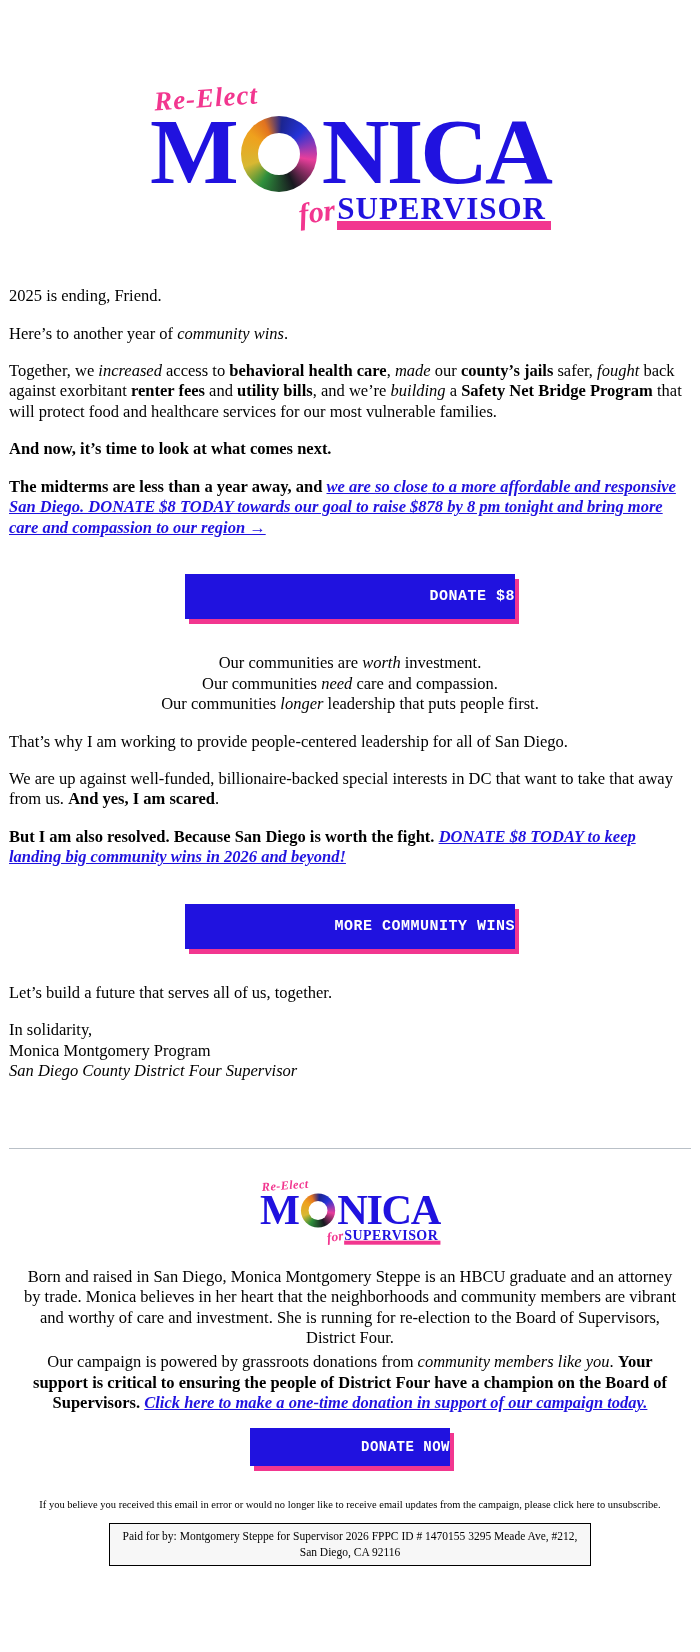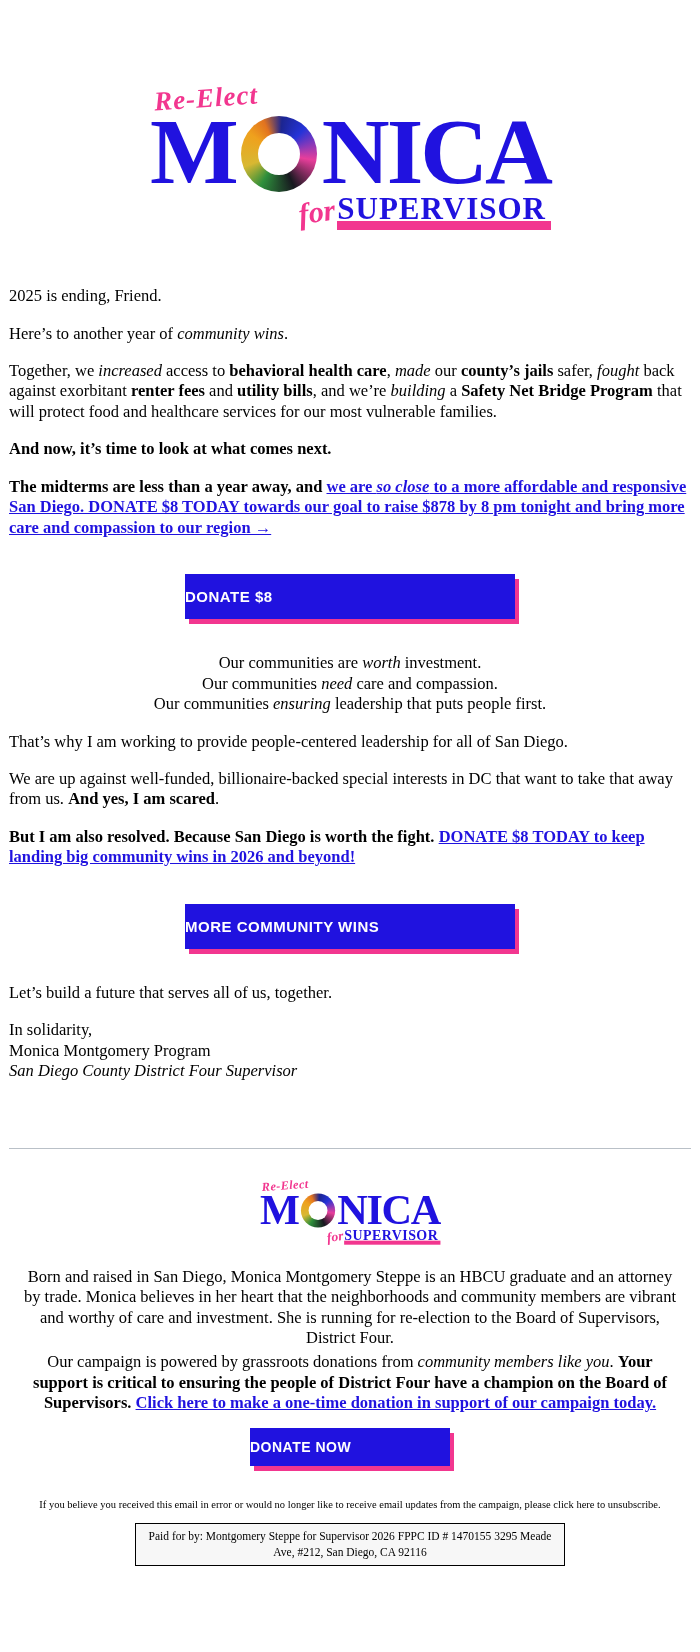--- a/index.html
+++ b/index.html
@@ -15,21 +15,21 @@
   }
   .email{
     width:700px;
     margin:0 auto;
     padding:0 9px 84px 9px;
     font-size:16.5px;
     line-height:1.24;
   }
   .b{font-weight:bold;}
   .i{font-style:italic;}
-  a.lnk{color:var(--accent-blue);text-decoration:underline;font-weight:bold;cursor:pointer;}
+  a.lnk{color:var(--accent-blue);text-decoration:underline;font-weight:bold;cursor:pointer;font-style:italic;}
   a.plain-lnk{color:inherit;text-decoration:none;cursor:pointer;}
   .para{margin:17px 0;}
   .center{text-align:center;}
 
   
   .logo-wrap{padding-top:84px;margin-bottom:58px;}
   .logo{position:relative;width:max-content;margin:0 auto;}
   .logo-reelect{
     color:var(--accent-pink);
     font-style:italic;font-weight:bold;
@@ -81,36 +81,36 @@
     margin:30px 0 16px 0;
   }
   .logo-sm-wrap .logo{transform:scale(0.45);transform-origin:top center;}
 
   
   .btn{
     display:block;
     width:330px;margin:36px auto 34px auto;
     background:var(--accent-blue);
     color:#ffffff;border:none;
-    font-family:Liberation Sans, sans-serif;
+    font-family:Liberation Mono, monospace;
     font-weight:bold;font-size:15px;letter-spacing:.5px;
-    padding:14px 0;text-align:left;cursor:pointer;
+    padding:14px 0;text-align:right;cursor:pointer;
     box-shadow:4px 5px 0 var(--accent-pink);
   }
   .btn.small{width:200px;padding:11px 0;font-size:14px;margin:14px auto 30px auto;}
 
   
   .sig .line{line-height:1.24;}
   .divider{border:0;border-top:1px solid #b9c0c7;margin:66px 0 0 0;}
   .footer-para{margin:4px 14px;text-align:center;}
   .unsubscribe{
     margin-top:32px;text-align:center;font-size:10.5px;line-height:1.3;
   }
   .paid-box{
-    width:430px;margin:12px auto 0 auto;
+    width:482px;margin:12px auto 0 auto;
     border:1px solid #000000;background:#f7f7f7;
     padding:5px 12px;text-align:center;
     font-size:11.5px;line-height:1.35;
   }
 </style>
 </head>
 <body>
 
 <div class="email">
 
@@ -136,21 +136,21 @@
   <div class="para"><span>Here’s to another year of </span><span class="i">community wins</span><span>.</span></div>
   <div class="para"><span>Together, we </span><span class="i">increased</span><span> access to </span><span class="b">behavioral health care</span><span>, </span><span class="i">made</span><span> our </span><span class="b">county’s jails</span><span> safer, </span><span class="i">fought</span><span> back against exorbitant </span><span class="b">renter fees</span><span> and </span><span class="b">utility bills</span><span>, and we’re </span><span class="i">building</span><span> a </span><span class="b">Safety Net Bridge Program</span><span> that will protect food and healthcare services for our most vulnerable families.</span></div>
   <div class="para"><span class="b">And now, it’s time to look at what comes next.</span></div>
   <div class="para"><span class="b">The midterms are less than a year away, and </span><a class="lnk b" href="#">we are </a><a class="lnk b i" href="#">so close</a><a class="lnk b" href="#"> to a more affordable and responsive San Diego. DONATE $8 TODAY towards our goal to raise $878 by 8 pm tonight and bring more care and compassion to our region →</a></div>
 
   <button class="btn">DONATE $8</button>
 
   <div class="para center">
     <div class="line"><span>Our communities are </span><span class="i">worth</span><span> investment.</span></div>
     <div class="line"><span>Our communities </span><span class="i">need</span><span> care and compassion.</span></div>
-    <div class="line"><span>Our communities </span><span class="i">ensuring</span><span> leadership that puts people first.</span></div>
+    <div class="line"><span>Our communities </span><span class="i">longer</span><span> leadership that puts people first.</span></div>
   </div>
 
   <div class="para"><span>That’s why I am working to provide people-centered leadership for all of San Diego.</span></div>
   <div class="para"><span>We are up against well-funded, billionaire-backed special interests in DC that want to take that away from us. </span><span class="b">And yes, I am scared</span><span>.</span></div>
   <div class="para"><span class="b">But I am also resolved. Because San Diego is worth the fight. </span><a class="lnk b" href="#">DONATE $8 TODAY to keep landing big community wins in 2026 and beyond!</a></div>
 
   <button class="btn">MORE COMMUNITY WINS</button>
 
   <div class="para"><span>Let’s build a future that serves all of us, together.</span></div>
 

